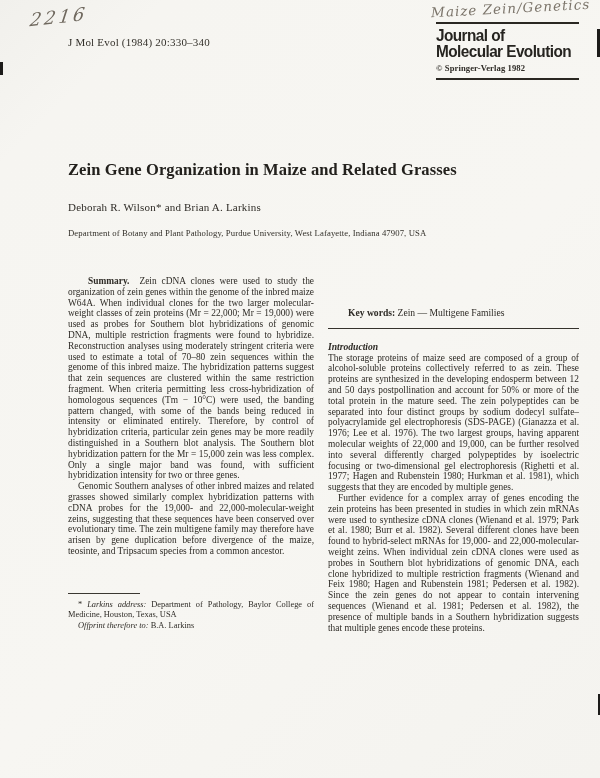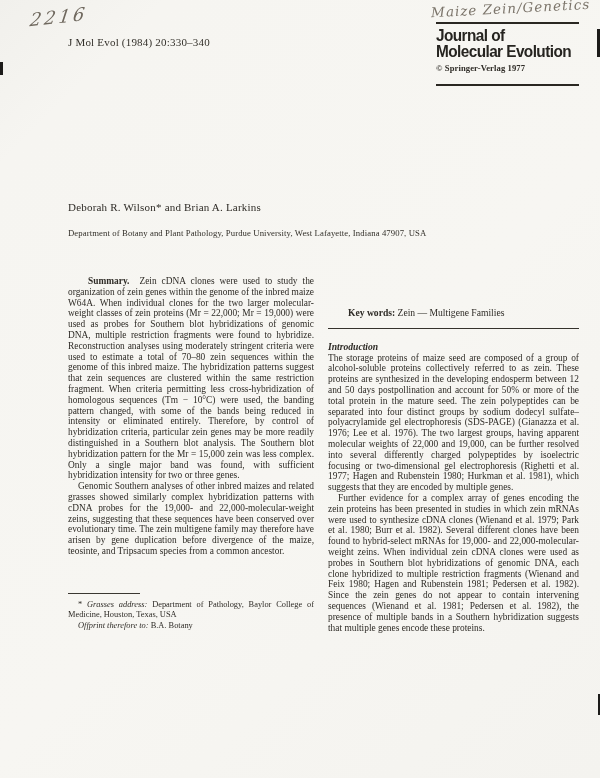--- a/index.html
+++ b/index.html
@@ -30,21 +30,21 @@
 
   .citation{
     position:absolute;left:68px;top:36px;
     font-size:11px;letter-spacing:0.2px;color:#33302a;
   }
 
   
   .masthead{
     position:absolute;left:436px;top:22px;width:143px;
     border-top:2px solid #2a2722;border-bottom:2px solid #2a2722;
-    padding:4px 0 11px 0;
+    padding:4px 0 5px 0;
   }
   .masthead .jname{
     font-family:"Liberation Sans", sans-serif;font-weight:bold;
     font-size:16px;line-height:16px;letter-spacing:-0.6px;
     transform:scaleX(0.96);transform-origin:left center;
     color:#262420;white-space:nowrap;
   }
   .masthead .copyright{
     font-size:8.6px;font-weight:bold;margin-top:3px;color:#2e2b26;letter-spacing:0.1px;
   }
@@ -93,36 +93,37 @@
   <div class="artifact a3"></div>
 
   <div class="hand hand-left">2216</div>
   <div class="hand hand-right">Maize Zein/Genetics</div>
 
   <div class="citation">J Mol Evol (1984) 20:330–340</div>
 
   <div class="masthead">
     <div class="jname">Journal of</div>
     <div class="jname">Molecular Evolution</div>
-    <div class="copyright">© Springer-Verlag 1977</div>
+    <div class="copyright">© Springer-Verlag 1982</div>
   </div>
 
+  <h1 class="title" style="margin:0;">Zein Gene Organization in Maize and Related Grasses</h1>
   <div class="authors">Deborah R. Wilson* and Brian A. Larkins</div>
   <div class="affiliation">Department of Botany and Plant Pathology, Purdue University, West Lafayette, Indiana 47907, USA</div>
 
   <div class="columns">
 
     <div class="col col-left">
       <p><span class="bold">Summary.</span>&nbsp;&nbsp;<span>Zein cDNA clones were used to study the organization of zein genes within the genome of the inbred maize W64A. When individual clones for the two larger molecular-weight classes of zein proteins (Mr = 22,000; Mr = 19,000) were used as probes for Southern blot hybridizations of genomic DNA, multiple restriction fragments were found to hybridize. Reconstruction analyses using moderately stringent criteria were used to estimate a total of 70–80 zein sequences within the genome of this inbred maize. The hybridization patterns suggest that zein sequences are clustered within the same restriction fragment. When criteria permitting less cross-hybridization of homologous sequences (Tm − 10°C) were used, the banding pattern changed, with some of the bands being reduced in intensity or eliminated entirely. Therefore, by control of hybridization criteria, particular zein genes may be more readily distinguished in a Southern blot analysis. The Southern blot hybridization pattern for the Mr = 15,000 zein was less complex. Only a single major band was found, with sufficient hybridization intensity for two or three genes.</span></p>
       <p class="indent">Genomic Southern analyses of other inbred maizes and related grasses showed similarly complex hybridization patterns with cDNA probes for the 19,000- and 22,000-molecular-weight zeins, suggesting that these sequences have been conserved over evolutionary time. The zein multigene family may therefore have arisen by gene duplication before divergence of the maize, teosinte, and Tripsacum species from a common ancestor.</p>
 
       <div class="footnotes">
         <div class="footnote-rule"></div>
-        <p><span>*</span> <span class="ital">Grasses address:</span><span> Department of Pathology, Baylor College of Medicine, Houston, Texas, USA</span></p>
-        <p><span class="ital">Offprint therefore to:</span><span> B.A. Botany</span></p>
+        <p><span>*</span> <span class="ital">Larkins address:</span><span> Department of Pathology, Baylor College of Medicine, Houston, Texas, USA</span></p>
+        <p><span class="ital">Offprint therefore to:</span><span> B.A. Larkins</span></p>
       </div>
     </div>
 
     <div class="col col-right">
       <p class="keywords"><span class="bold">Key words:</span><span>  Zein — Multigene Families</span></p>
       <div class="kw-rule"></div>
       <p class="section-heading">Introduction</p>
       <p>The storage proteins of maize seed are composed of a group of alcohol-soluble proteins collectively referred to as zein. These proteins are synthesized in the developing endosperm between 12 and 50 days postpollination and account for 50% or more of the total protein in the mature seed. The zein polypeptides can be separated into four distinct groups by sodium dodecyl sulfate–polyacrylamide gel electrophoresis (SDS-PAGE) (Gianazza et al. 1976; Lee et al. 1976). The two largest groups, having apparent molecular weights of 22,000 and 19,000, can be further resolved into several differently charged polypeptides by isoelectric focusing or two-dimensional gel electrophoresis (Righetti et al. 1977; Hagen and Rubenstein 1980; Hurkman et al. 1981), which suggests that they are encoded by multiple genes.</p>
       <p class="indent">Further evidence for a complex array of genes encoding the zein proteins has been presented in studies in which zein mRNAs were used to synthesize cDNA clones (Wienand et al. 1979; Park et al. 1980; Burr et al. 1982). Several different clones have been found to hybrid-select mRNAs for 19,000- and 22,000-molecular-weight zeins. When individual zein cDNA clones were used as probes in Southern blot hybridizations of genomic DNA, each clone hybridized to multiple restriction fragments (Wienand and Feix 1980; Hagen and Rubenstein 1981; Pedersen et al. 1982). Since the zein genes do not appear to contain intervening sequences (Wienand et al. 1981; Pedersen et al. 1982), the presence of multiple bands in a Southern hybridization suggests that multiple genes encode these proteins.</p>
     </div>

